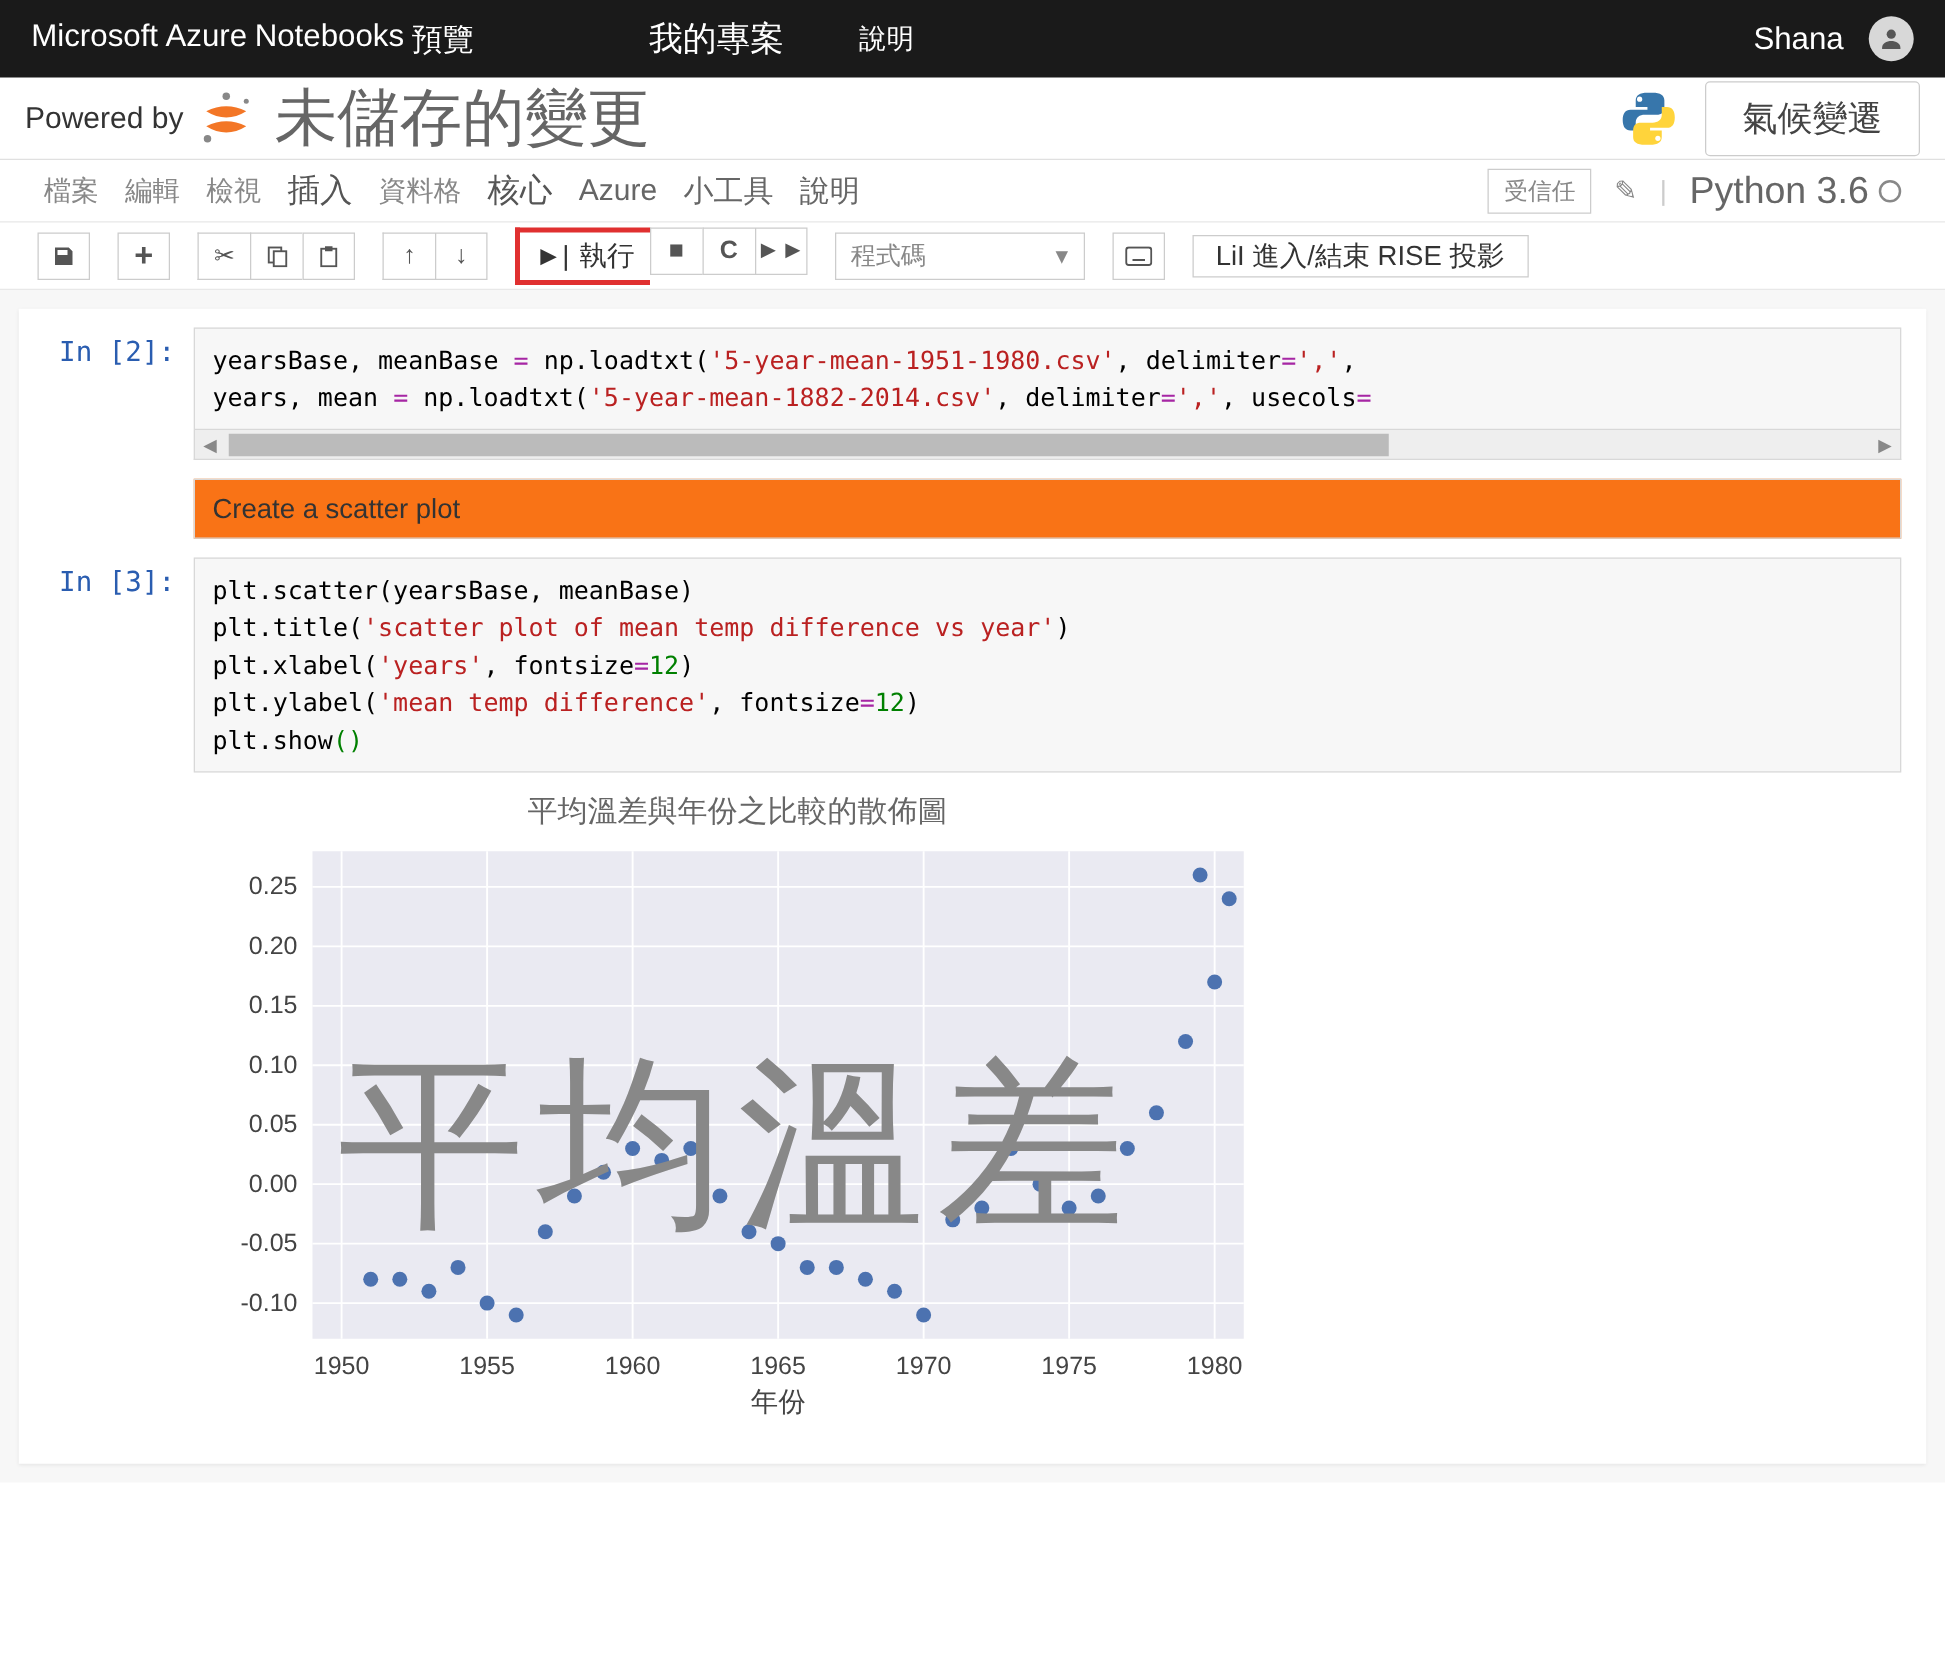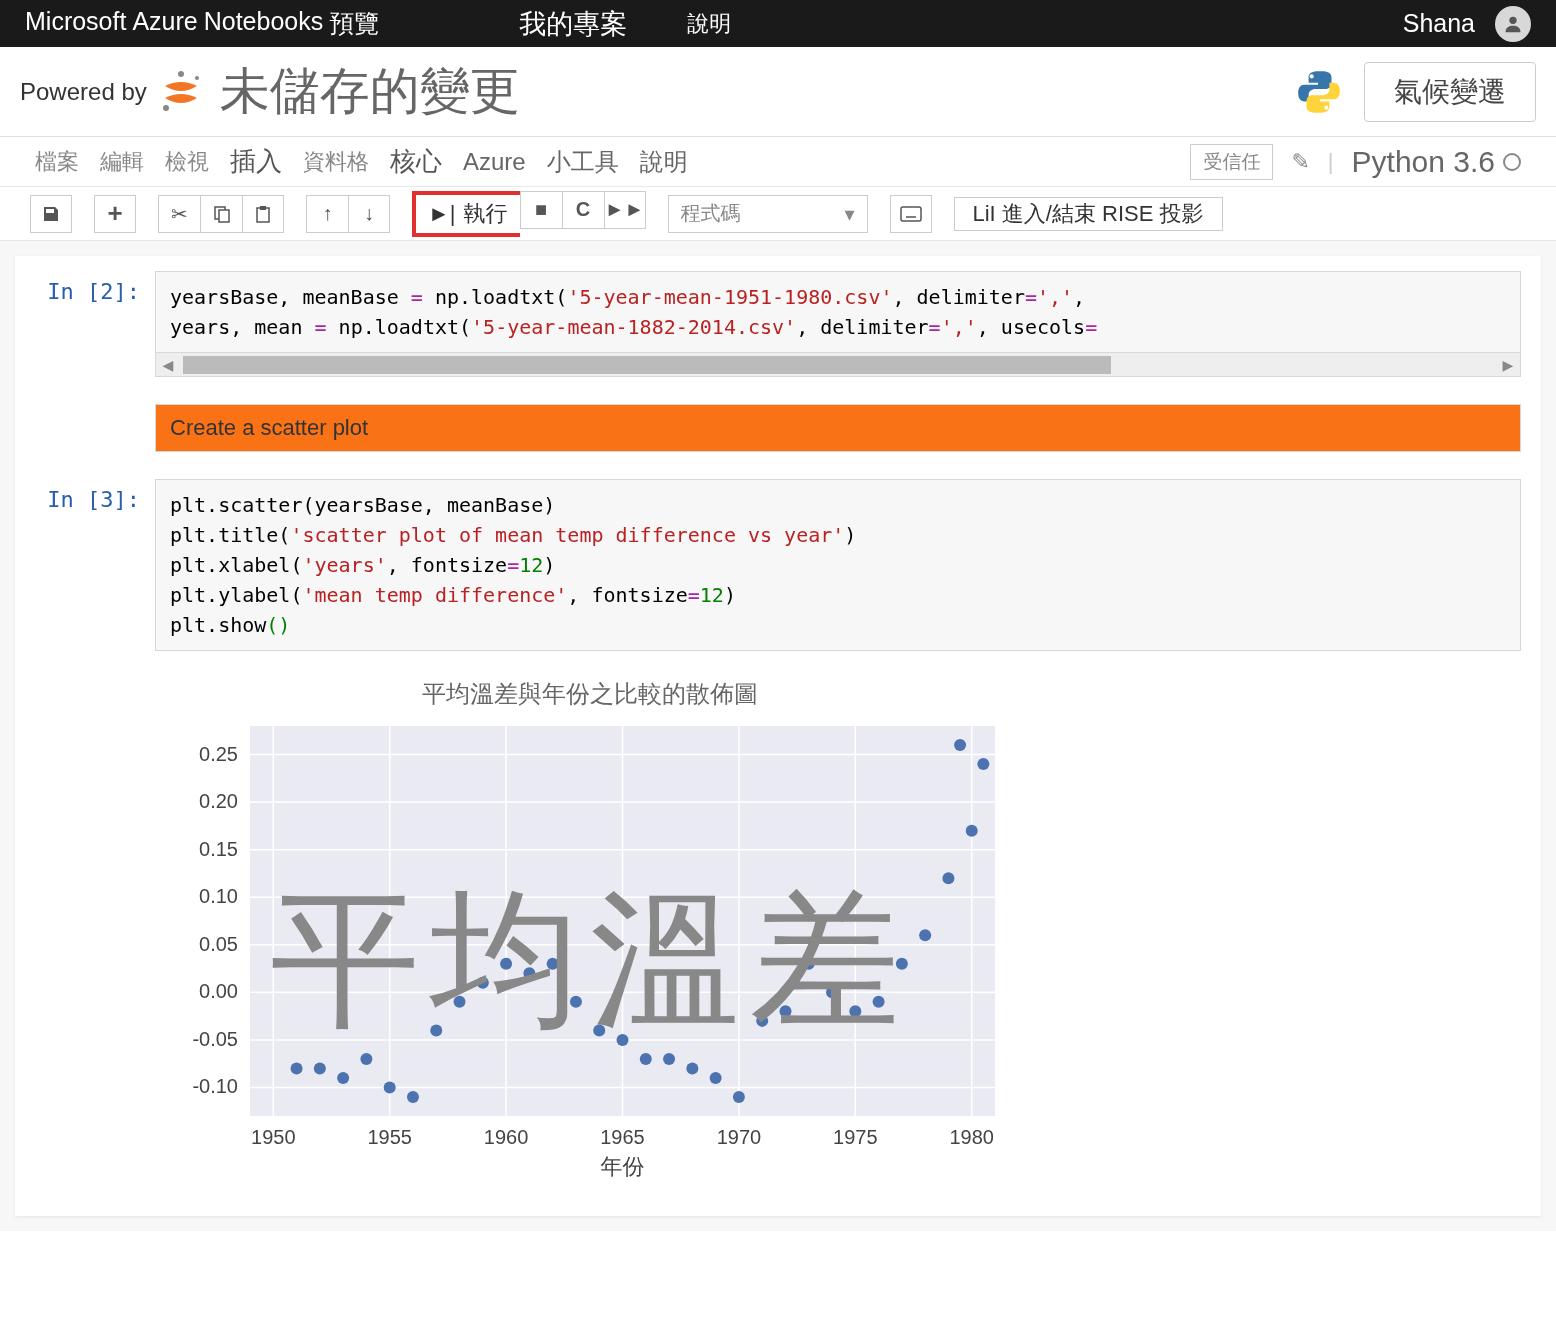--- a/index.html
+++ b/index.html
@@ -1,25 +1,25 @@
 <!DOCTYPE html>
 <html><head>
 <meta charset="utf-8">
 <style>
 * { margin: 0; padding: 0; box-sizing: border-box; }
 body { font-family: "Segoe UI", Arial, sans-serif; background: #fff; width: 1556px; height: 1332px; overflow: hidden; }
-.top-bar { background: #1a1a1a; color: #fff; height: 47px; display: flex; align-items: center; padding: 0 25px; font-size: 25px; }
+.top-bar { background: #1a1a1a; color: #fff; height: 62px; display: flex; align-items: center; padding: 0 25px; font-size: 25px; }
 .top-bar .brand { display: flex; gap: 6px; }
 .top-bar .spacer1 { width: 140px; }
 .top-bar .spacer2 { flex: 1; }
 .top-bar .help { margin-left: 60px; font-size: 22px; }
 .top-bar .user { display: flex; align-items: center; gap: 20px; }
 .top-bar .avatar { width: 36px; height: 36px; background: #d8d8d8; border-radius: 50%; display: flex; align-items: center; justify-content: center; }
 .top-bar .avatar svg { width: 22px; height: 22px; fill: #555; }
-.sub-bar { height: 90px; display: flex; align-items: center; padding: 0 20px; border-bottom: 1px solid #e0e0e0; }
+.sub-bar { height: 66px; display: flex; align-items: center; padding: 0 20px; border-bottom: 1px solid #e0e0e0; }
 .sub-bar .powered { font-size: 24px; color: #333; margin-right: 10px; }
 .sub-bar .jlogo { width: 48px; height: 48px; margin-right: 15px; }
 .sub-bar .status { font-size: 50px; color: #666; font-weight: 400; }
 .sub-bar .right { margin-left: auto; display: flex; align-items: center; gap: 20px; }
 .sub-bar .pylogo { width: 50px; height: 50px; }
 .sub-bar .proj-btn { border: 1px solid #ccc; border-radius: 4px; padding: 10px 29px; font-size: 28px; color: #444; background: #fff; }
 .menu-bar { height: 50px; display: flex; align-items: center; padding: 0 35px; gap: 21px; border-bottom: 1px solid #e8e8e8; color: #888; font-size: 22px; }
 .menu-bar .menu-item { cursor: pointer; }
 .menu-bar .menu-item.dark { color: #555; font-size: 26px; }
 .menu-bar .rsec { margin-left: auto; display: flex; align-items: center; gap: 18px; }
@@ -30,21 +30,21 @@
 .toolbar .btn { border: 1px solid #ccc; background: #fff; height: 38px; min-width: 42px; display: flex; align-items: center; justify-content: center; font-size: 20px; color: #555; cursor: pointer; }
 .toolbar .btn-group { display: flex; }
 .toolbar .btn-group .btn { border-right: none; }
 .toolbar .btn-group .btn:last-child { border-right: 1px solid #ccc; }
 .toolbar .run-btn { border: 4px solid #e03030; height: 46px; padding: 0 12px; gap: 8px; font-size: 22px; color: #333; }
 .toolbar .select { border: 1px solid #ccc; height: 38px; width: 200px; padding: 0 12px; font-size: 20px; color: #888; display: flex; align-items: center; justify-content: space-between; }
 .toolbar .rise-btn { border: 1px solid #ccc; height: 34px; padding: 0 18px; font-size: 22px; color: #333; }
 .toolbar .gap { width: 10px; }
 .notebook { padding: 15px 0; background: #f7f7f7; position: relative; }
 .nb-inner { background: #fff; margin: 0 15px; padding: 15px 20px 30px 20px; box-shadow: 0 1px 3px rgba(0,0,0,0.08); }
-.cell { display: flex; margin-bottom: 27px; }
+.cell { display: flex; margin-bottom: 15px; }
 .prompt { width: 120px; text-align: right; padding-right: 15px; font-family: "Consolas", monospace; font-size: 22px; color: #2a5db0; padding-top: 8px; }
 .cell-body { flex: 1; }
 .code-box { border: 1px solid #d8d8d8; background: #f7f7f7; padding: 10px 14px; font-family: "Consolas", monospace; font-size: 20px; line-height: 1.5; white-space: pre; overflow: hidden; position: relative; }
 .md-box { border: 1px solid #d8d8d8; background: #f97316; padding: 10px 14px; font-family: Liberation Sans, sans-serif; font-size: 22px; color: #333; }
 .hscroll { height: 24px; background: #eee; border: 1px solid #d8d8d8; border-top: none; display: flex; align-items: center; }
 .hscroll .arrow { width: 24px; text-align: center; color: #888; font-size: 14px; }
 .hscroll .thumb { height: 18px; background: #bbb; margin-left: 3px; }
 .tok-str { color: #ba2121; }
 .tok-num { color: #008000; }
 .tok-op { color: #a626a4; }

